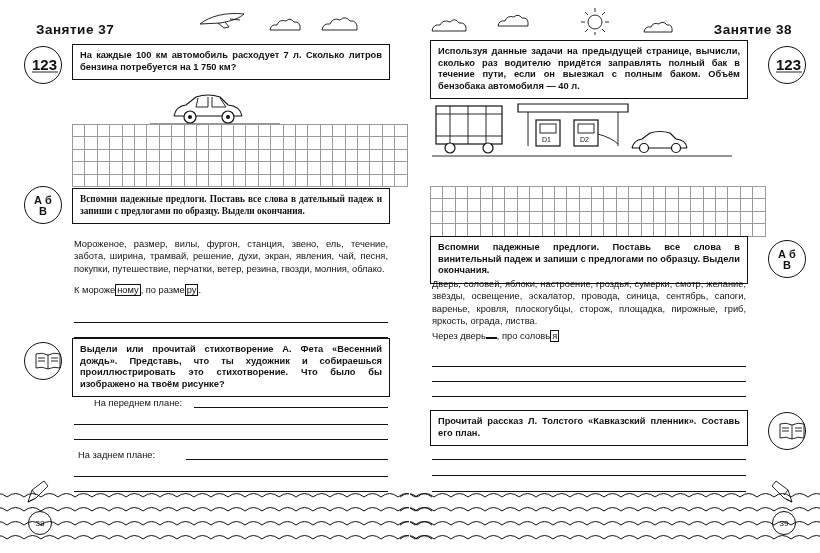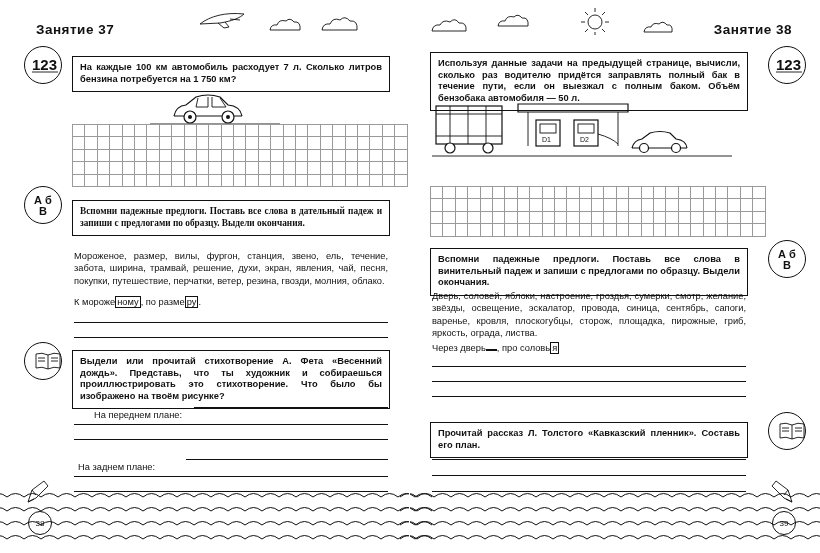--- a/index.html
+++ b/index.html
@@ -21,21 +21,21 @@
   .right .lesson-title{right:28px;}
 
   
   .badge{
     position:absolute;width:38px;height:38px;border:1.6px solid #111;border-radius:50%;
     box-sizing:border-box;display:flex;align-items:center;justify-content:flex-end;
     background:#fff;
   }
   .badge svg{display:block;}
 
-  .block{position:absolute;margin-top:12px;}
+  .block{position:absolute;}
   .task{
     border:1.3px solid #111;box-sizing:border-box;padding:5px 7px 6px 7px;
     font-size:9.3px;line-height:11.6px;text-align:justify;font-weight:bold;
     background:#fff;
   }
   .plain{
     font-size:9.3px;line-height:12.4px;text-align:justify;font-weight:normal;
   }
 
   
@@ -359,21 +359,21 @@
         <path class="st-thin" d="M2 11 q1 -6 7 -5 q2 -5 8 -3 q4 -4 8 1 q6 -1 5 7 Z"></path>
       </svg>
     </div>
 
     <div class="badge" style="left:358px;top:46px;">
       <svg width="30" height="24" viewBox="0 0 30 24">
         <text x="1" y="17" font-family="Liberation Sans, sans-serif" font-size="15" font-weight="bold" fill="#111">123</text>
         <path class="st-thin" d="M1 19 h26"></path>
       </svg>
     </div>
-    <div class="task block" style="left:20px;top:40px;width:318px;">Используя данные задачи на предыдущей странице, вычисли, сколько раз водителю придётся заправлять полный бак в течение пути, если он выезжал с полным баком. Объём бензобака автомобиля — 50 л.</div>
+    <div class="task block" style="left:20px;top:40px;width:318px;">Используя данные задачи на предыдущей странице, вычисли, сколько раз водителю придётся заправлять полный бак в течение пути, если он выезжал с полным баком. Объём бензобака автомобиля — 40 л.</div>
 
     <div class="art" style="left:22px;top:96px;">
       <svg width="300" height="72" viewBox="0 0 300 72">
 
         <rect class="st" x="4" y="10" width="66" height="38"></rect>
         <path class="st-thin" d="M4 18 h66 M4 40 h66 M18 10 v38 M36 10 v38 M54 10 v38"></path>
         <circle class="fillw" cx="18" cy="52" r="5"></circle>
         <circle class="fillw" cx="56" cy="52" r="5"></circle>
 
         <path class="st" d="M86 8 h110 v8 h-110 Z"></path>

